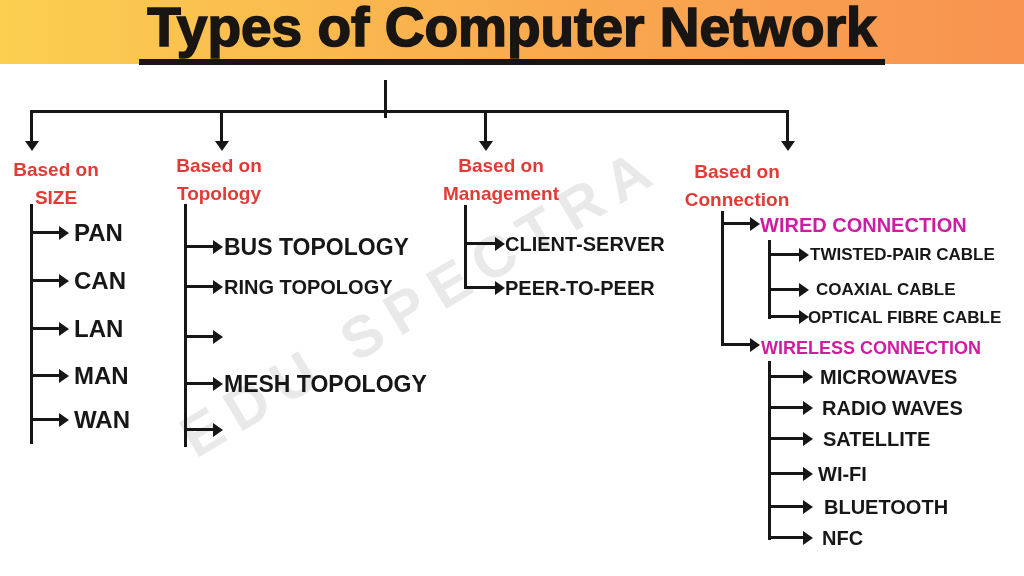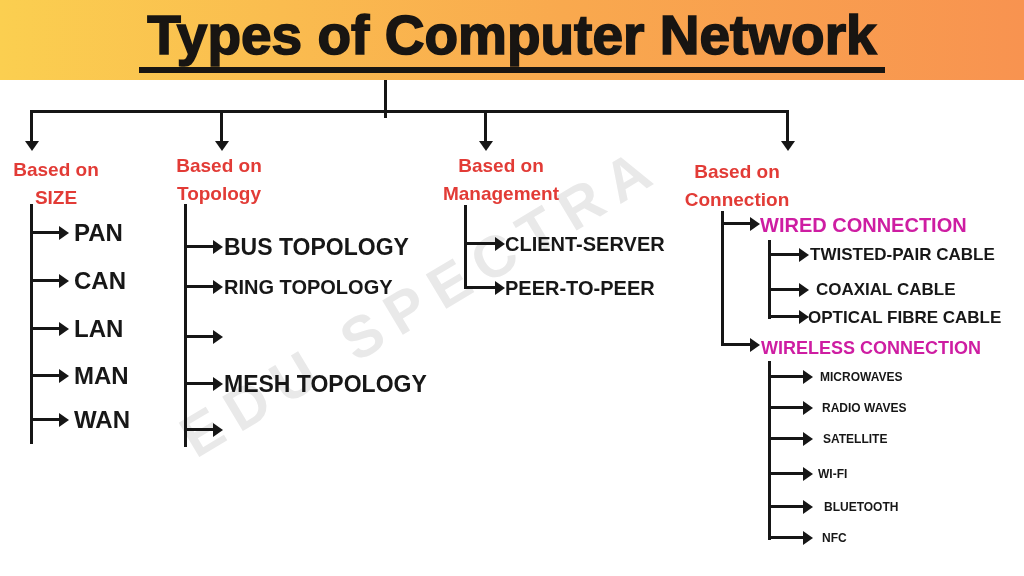--- a/index.html
+++ b/index.html
@@ -1,21 +1,21 @@
 <!DOCTYPE html>
 <html><head>
 <meta charset="utf-8">
 <style>
   html,body{margin:0;padding:0;}
   body{width:1024px;height:576px;background:#ffffff;overflow:hidden;
        font-family:"Liberation Sans",sans-serif;position:relative;}
   #stage{position:absolute;left:0;top:0;width:1024px;height:576px;background:#fff;}
 
   
-  .banner{position:absolute;left:0;top:0;width:1024px;height:80px;
+  .banner{position:absolute;left:0;top:0;width:1024px;height:64px;
           background:linear-gradient(90deg,#fbcf50 0%,#f9a94e 55%,#f89350 100%);
           display:flex;align-items:center;justify-content:center;z-index:2;}
   .title{font-size:55px;font-weight:700;color:#181512;letter-spacing:0px;
          -webkit-text-stroke:1.6px #181512;border-bottom:6px solid #181512;
          padding:0 8px 2px 8px;line-height:1.05;white-space:nowrap;}
 
   
   .watermark{position:absolute;left:110px;top:130px;width:620px;height:340px;
              display:flex;align-items:center;justify-content:center;
              transform:rotate(-31deg);z-index:0;pointer-events:none;}
@@ -31,21 +31,21 @@
   .varrow::after{content:'';position:absolute;bottom:-9px;left:-5.5px;width:0;height:0;
                  border-top:10px solid #161616;border-left:7px solid transparent;border-right:7px solid transparent;}
 
   
   .group{position:absolute;color:#e23b36;font-weight:700;font-size:19px;line-height:28px;
          text-align:center;white-space:pre-line;z-index:2;}
   .lbl{position:absolute;font-weight:700;color:#171717;white-space:nowrap;
        transform:translateY(-50%);z-index:2;}
   .mag{color:#ce1da2;}
   .fs21{font-size:24px;} .fs23{font-size:23px;} .fs20{font-size:20px;}
-  .fs22{font-size:22px;} .fs19{font-size:18px;} .fs17{font-size:17px;} .fs16{font-size:12px;}
+  .fs22{font-size:22px;} .fs19{font-size:18px;} .fs17{font-size:17px;} .fs16{font-size:20px;}
 </style>
 </head>
 <body>
 
 <div id="stage">
 
   <div class="watermark">
     <span>EDU SPECTRA</span>
   </div>
 

